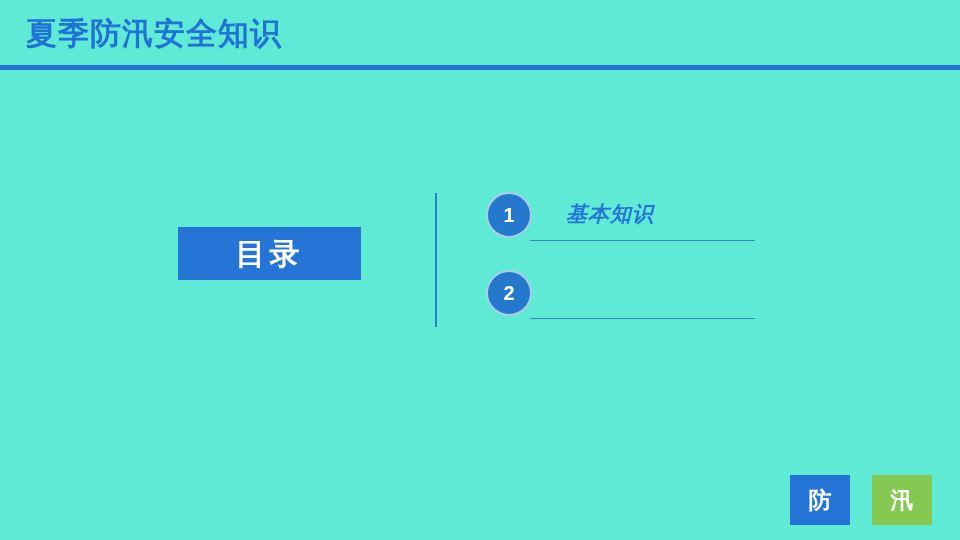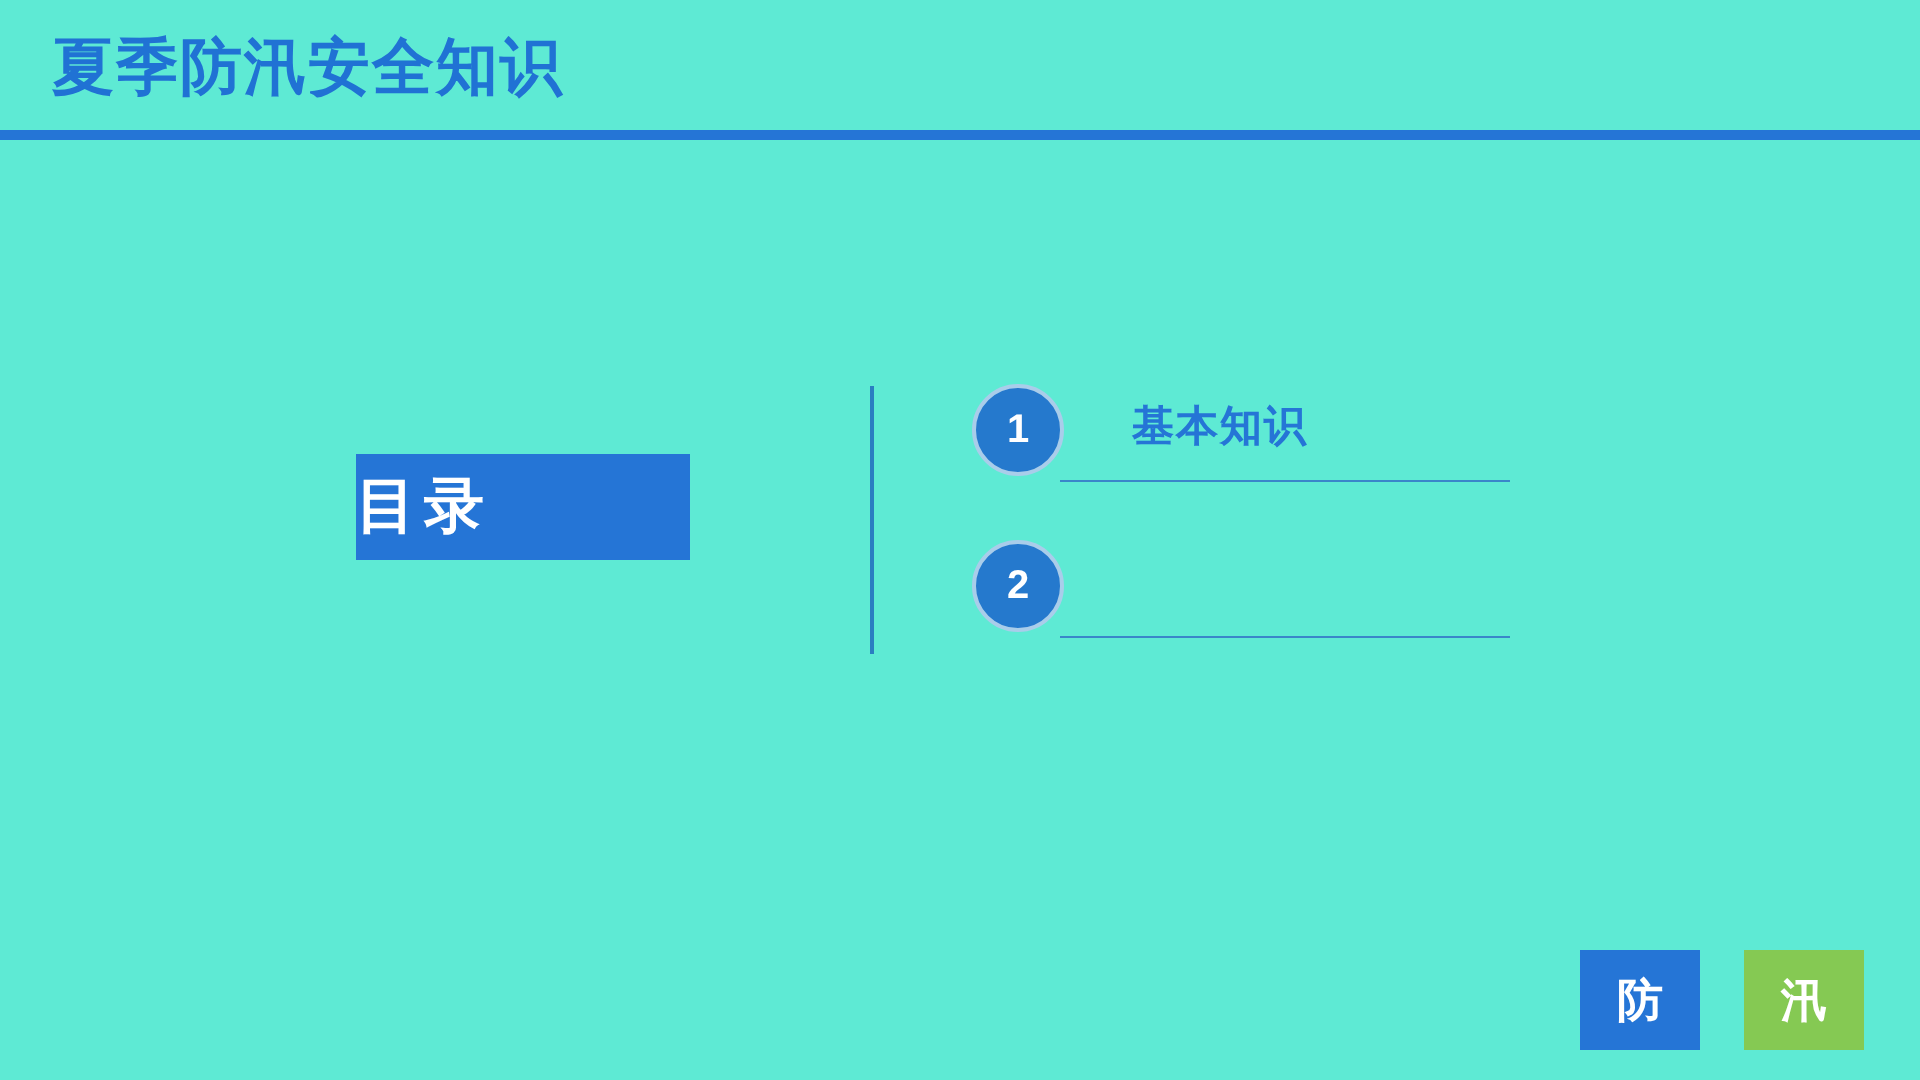--- a/index.html
+++ b/index.html
@@ -37,26 +37,26 @@
     width: 960px;
     height: 5px;
     background: #2575d6;
   }
 
   
   #toc-box {
     position: absolute;
     left: 178px;
     top: 227px;
-    width: 167px;
+    width: 183px;
     height: 53px;
     background: #2575d6;
     display: flex;
     align-items: center;
-    justify-content: flex-start;
+    justify-content: center;
   }
   #toc-box-label {
     color: #ffffff;
     font-size: 30px;
     font-weight: bold;
     letter-spacing: 4px;
     line-height: 30px;
   }
 
   
@@ -103,20 +103,21 @@
   .toc-entry-label {
     position: absolute;
     left: 80px;
     top: 8px;
     font-size: 21px;
     font-weight: bold;
     color: #2575d6;
     letter-spacing: 1px;
     line-height: 28px;
     white-space: nowrap;
+    font-style: italic;
   }
   .toc-entry-rule {
     position: absolute;
     left: 44px;
     top: 48px;
     width: 225px;
     height: 1px;
     background: #3a86c9;
   }
 

